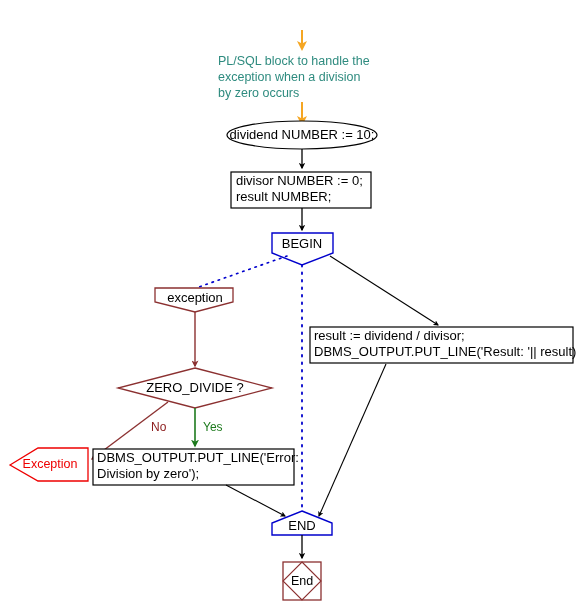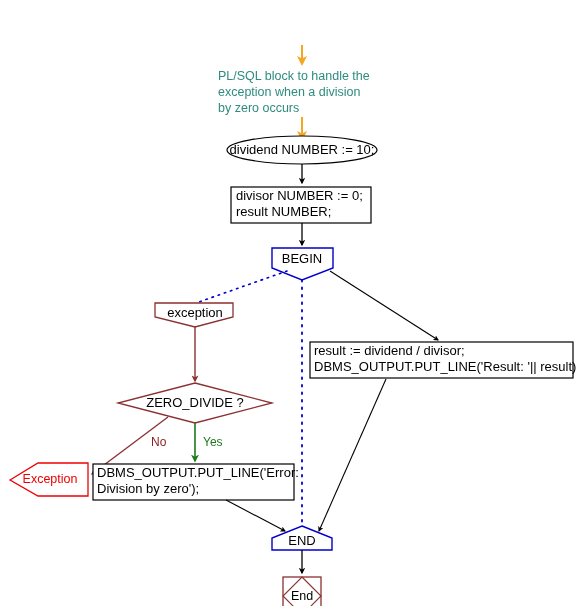--- a/index.html
+++ b/index.html
@@ -11,21 +11,20 @@
     width: 577px;
     height: 606px;
     font-family: "Liberation Sans", sans-serif;
     overflow: hidden;
   }
   #flowchart-root {
     position: relative;
     width: 577px;
     height: 440px;
     background: #ffffff;
-    margin-top: 15px;
   }
   svg.chart {
     display: block;
     width: 577px;
     height: 606px;
   }
   text {
     font-family: "Liberation Sans", sans-serif;
     dominant-baseline: middle;
   }

